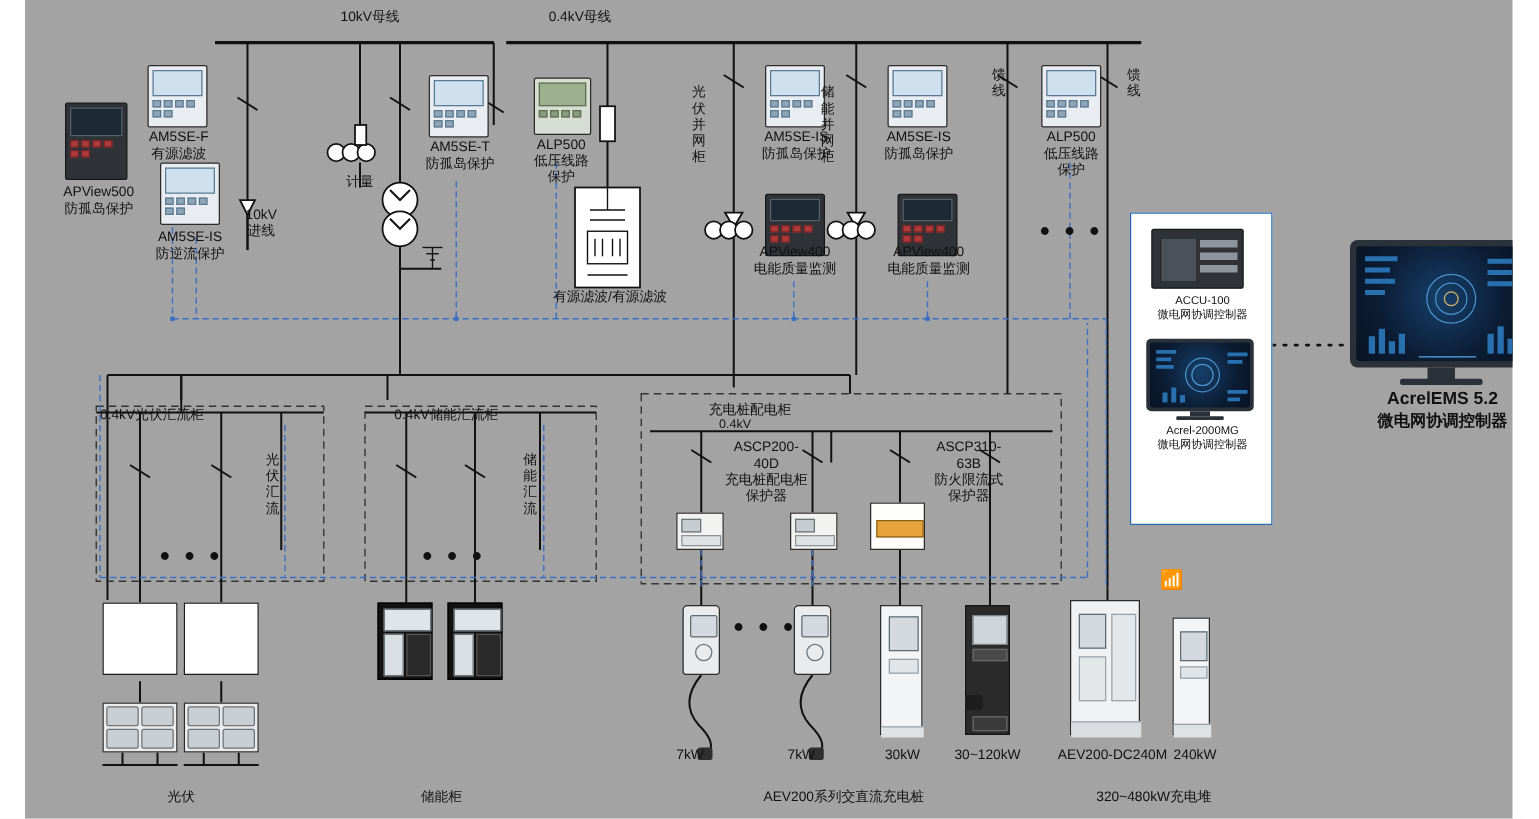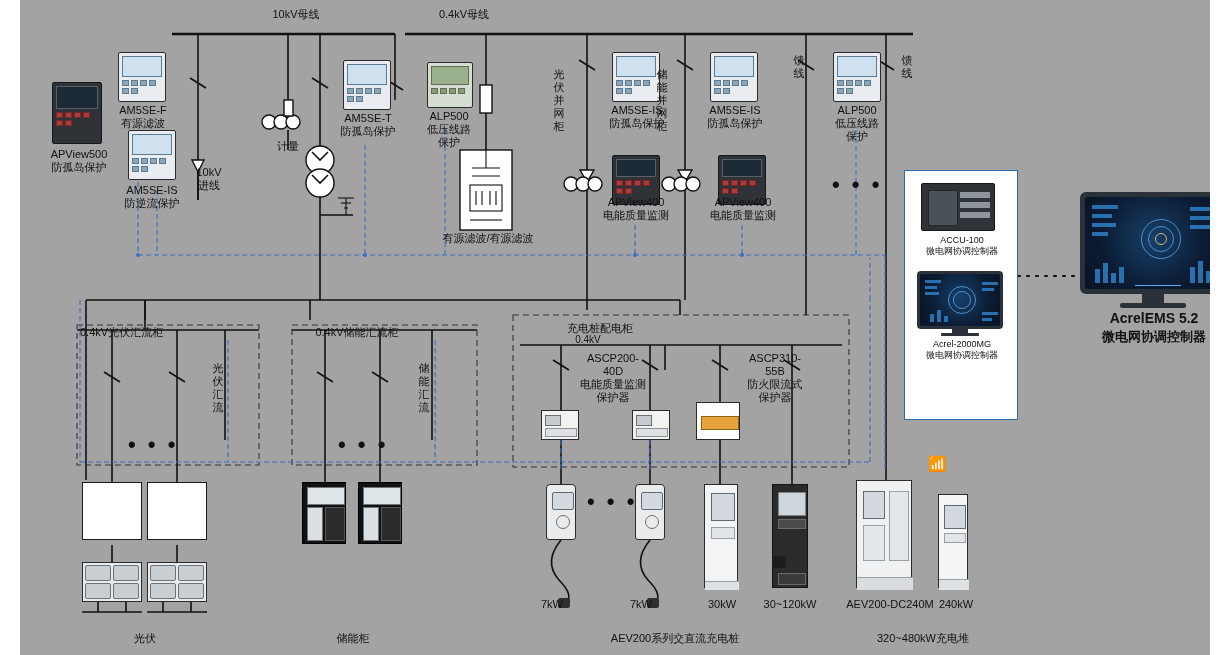--- a/index.html
+++ b/index.html
@@ -561,24 +561,24 @@
 能
 汇
 流</div>
   <div class="dots" style="left:318px; top:440px;">•&nbsp;•&nbsp;•</div>
 
   <div class="lbl" style="left:525px; top:322px; width:110px;">充电桩配电柜</div>
   <div class="lbl small" style="left:548px; top:334px; width:40px;">0.4kV</div>
 
   <div class="lbl" style="left:551px; top:352px; width:84px;">ASCP200-
 40D
-电能质量监测
+充电桩配电柜
 保护器</div>
   <div class="lbl" style="left:713px; top:352px; width:84px;">ASCP310-
-55B
+63B
 防火限流式
 保护器</div>
 
   <div class="dev" style="left:521px; top:410px; width:38px; height:30px; background:#f2f2f0; border:1.4px solid #2b2b2b;">
     <div style="position:absolute;left:3px;top:4px;width:14px;height:9px;background:#c7ccd0;border:1px solid #6a7278;"></div>
     <div style="position:absolute;left:3px;top:17px;width:30px;height:7px;background:#dfe2e4;border:1px solid #8d9398;"></div>
   </div>
   <div class="dev" style="left:612px; top:410px; width:38px; height:30px; background:#f2f2f0; border:1.4px solid #2b2b2b;">
     <div style="position:absolute;left:3px;top:4px;width:14px;height:9px;background:#c7ccd0;border:1px solid #6a7278;"></div>
     <div style="position:absolute;left:3px;top:17px;width:30px;height:7px;background:#dfe2e4;border:1px solid #8d9398;"></div>

